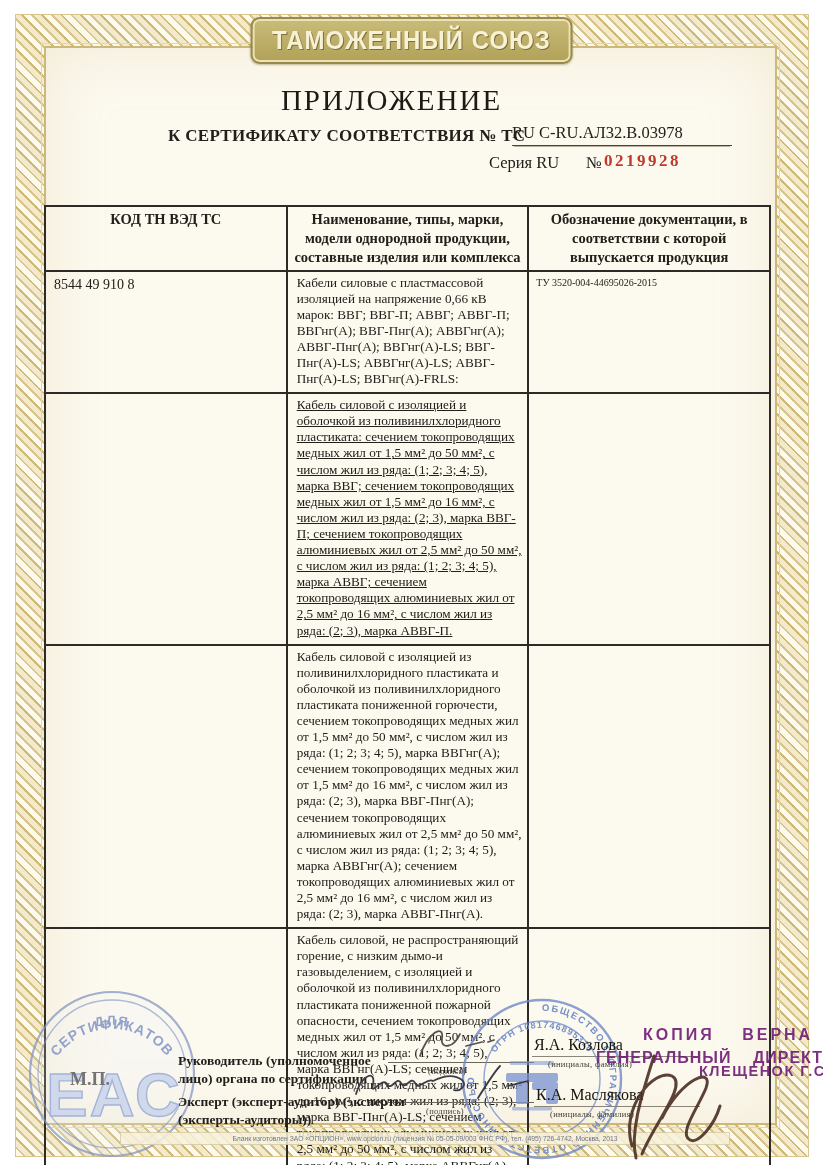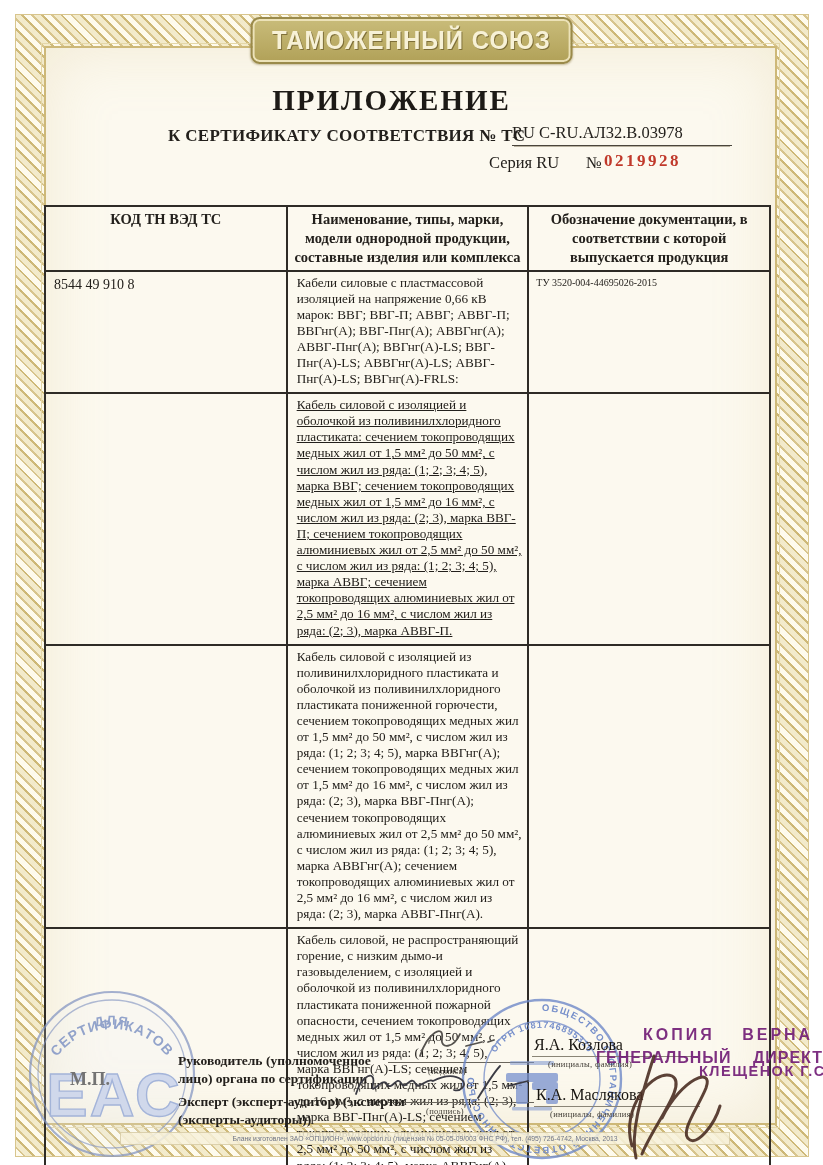--- a/index.html
+++ b/index.html
@@ -18,21 +18,21 @@
          box-shadow:inset 0 0 60px rgba(214,194,137,.25);}
   
   .badge{position:absolute;left:50%;top:17px;transform:translateX(-50%);z-index:6;
          background:linear-gradient(#c9bc7a,#b1a158);border:2px solid #9a8a4a;border-radius:9px;
          box-shadow:inset 0 0 0 2px #ece2b8, 0 1px 2px rgba(120,100,40,.4);
          padding:7px 20px 8px 20px;}
   .badge span{font-family:"Liberation Sans","DejaVu Sans",sans-serif;font-weight:800;font-size:24px;
          letter-spacing:1px;color:#f7f1d6;text-shadow:1px 1px 0 #7e6f38;white-space:nowrap;
          display:inline-block;transform:scaleY(1.1);}
   .title{position:absolute;left:0;right:40px;top:84px;text-align:center;z-index:3;
-         font-size:29px;font-weight:bold;letter-spacing:2px;color:#1d1a16;}
+         font-size:29px;font-weight:normal;letter-spacing:2px;color:#1d1a16;}
   .cert-label{position:absolute;left:168px;top:126px;font-size:17px;font-weight:bold;letter-spacing:.3px;z-index:3;}
   .cert-number{position:absolute;left:512px;top:123px;width:220px;font-size:16.5px;
          border-bottom:1.5px solid #4a453c;box-shadow:0 3px 0 -2px #b9b2a0;padding-bottom:2px;z-index:3;}
   .series-label{position:absolute;left:489px;top:153px;font-size:16.5px;z-index:3;}
   .series-no-sign{position:absolute;left:586px;top:153px;font-size:16.5px;z-index:3;}
   .series-number{position:absolute;left:604px;top:151px;z-index:3;
          font-family:Liberation Serif, serif;font-weight:bold;
          font-size:17px;letter-spacing:2.5px;color:#c0392b;}
   
   table.main{position:absolute;left:44px;top:205px;width:727px;z-index:2;

